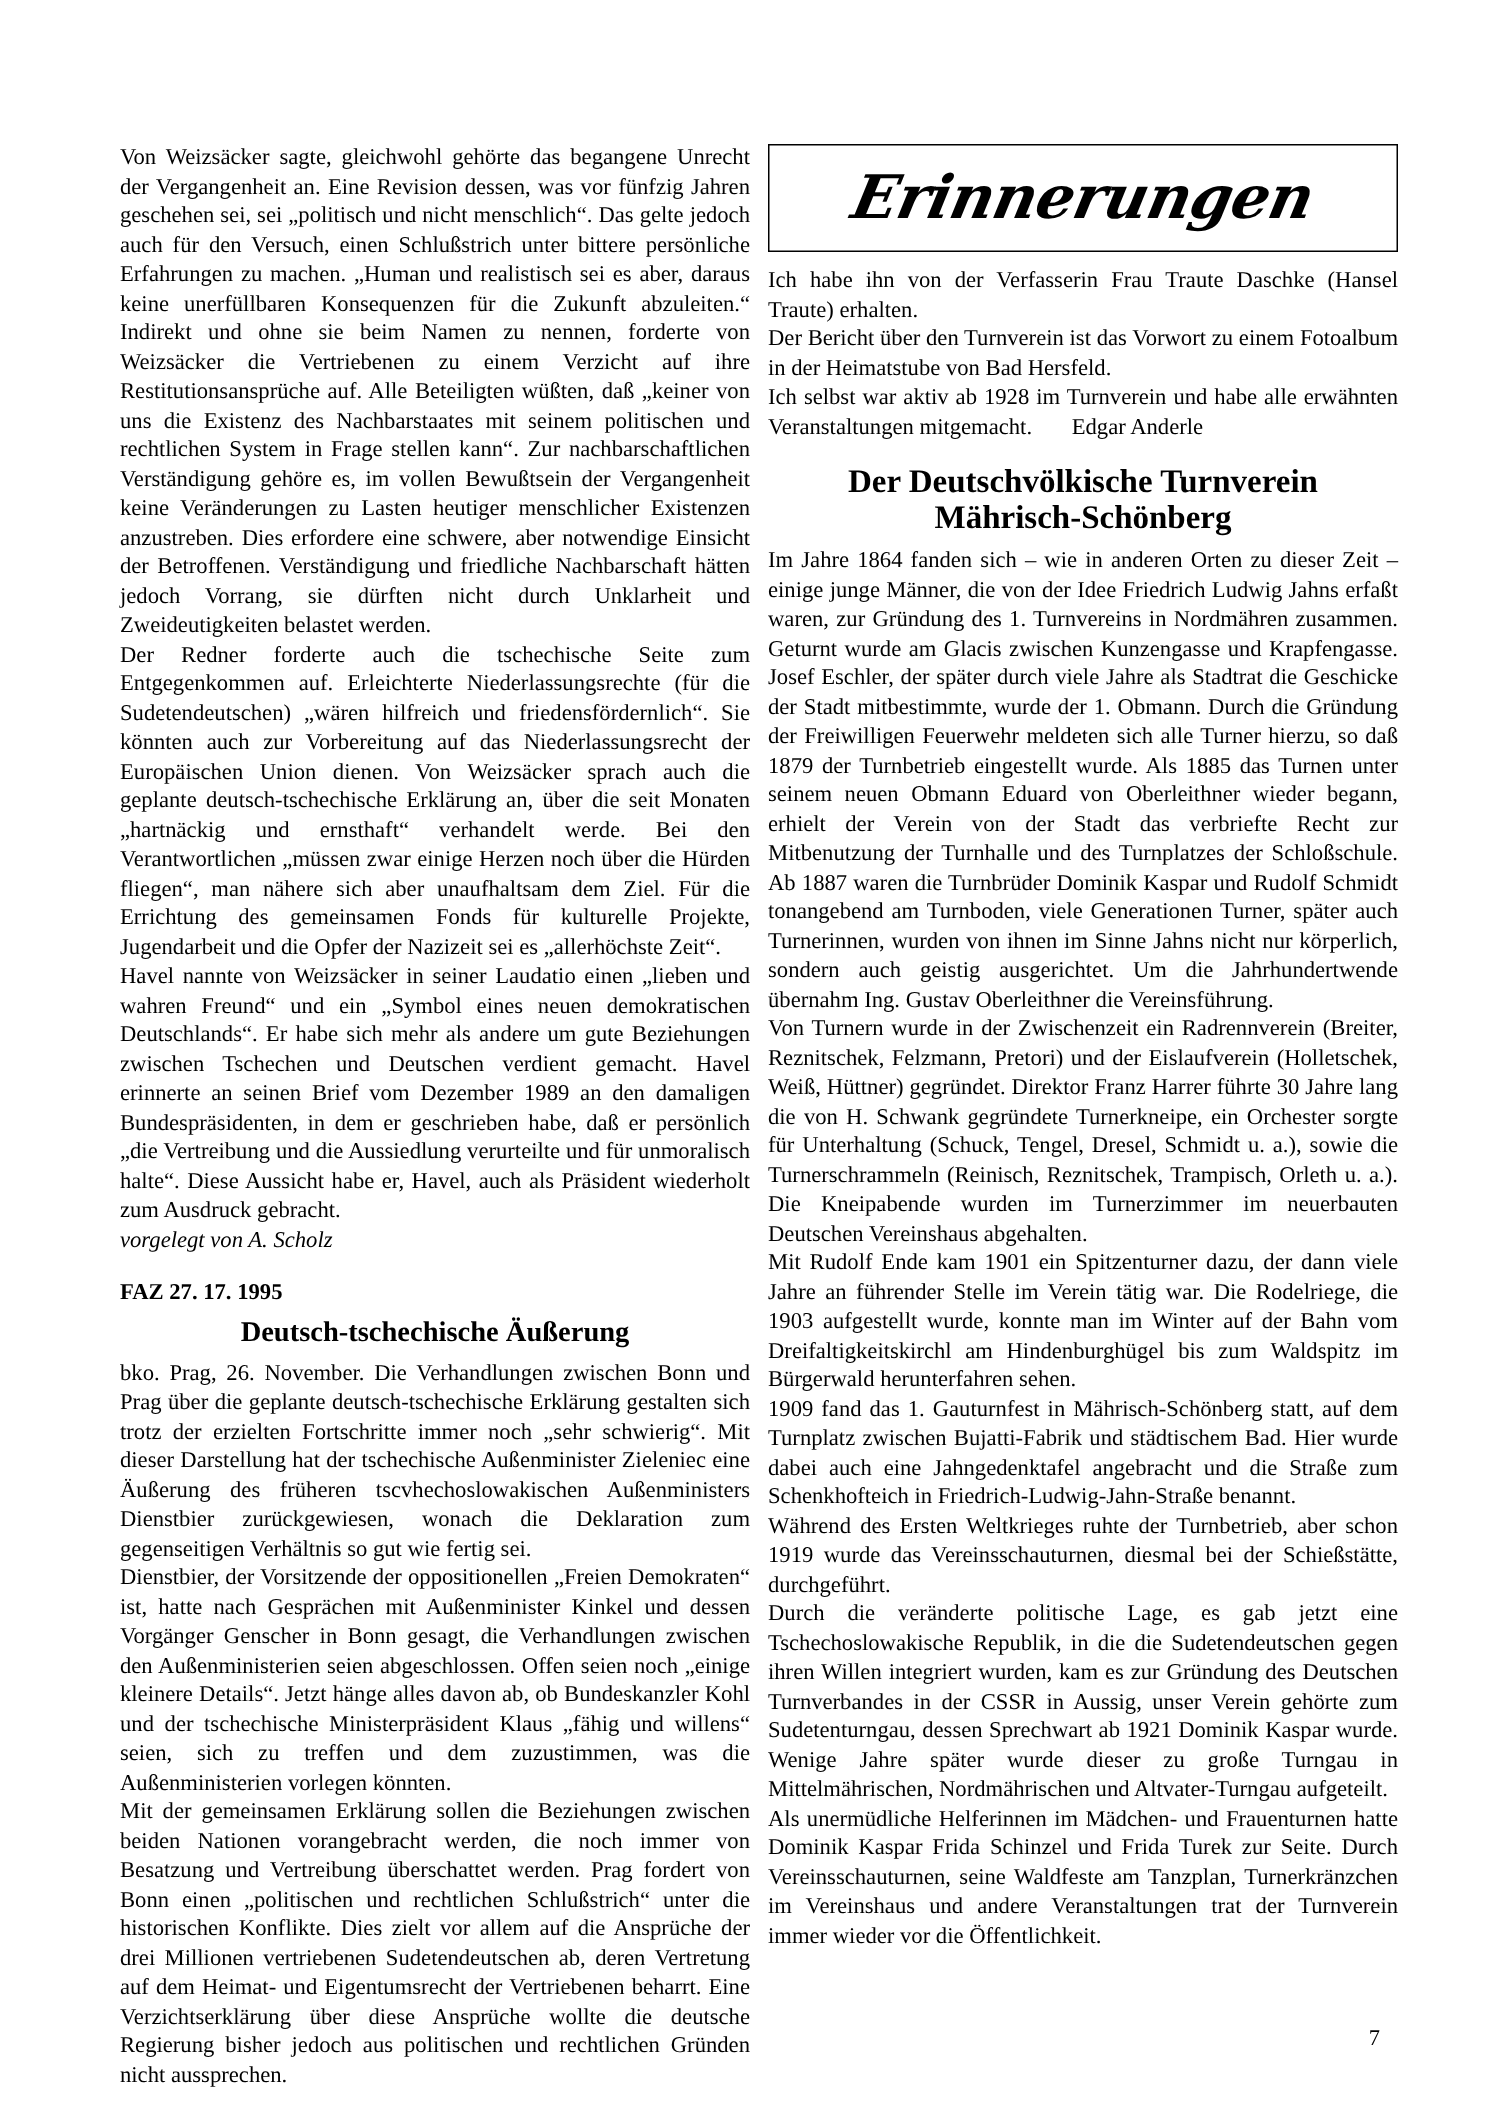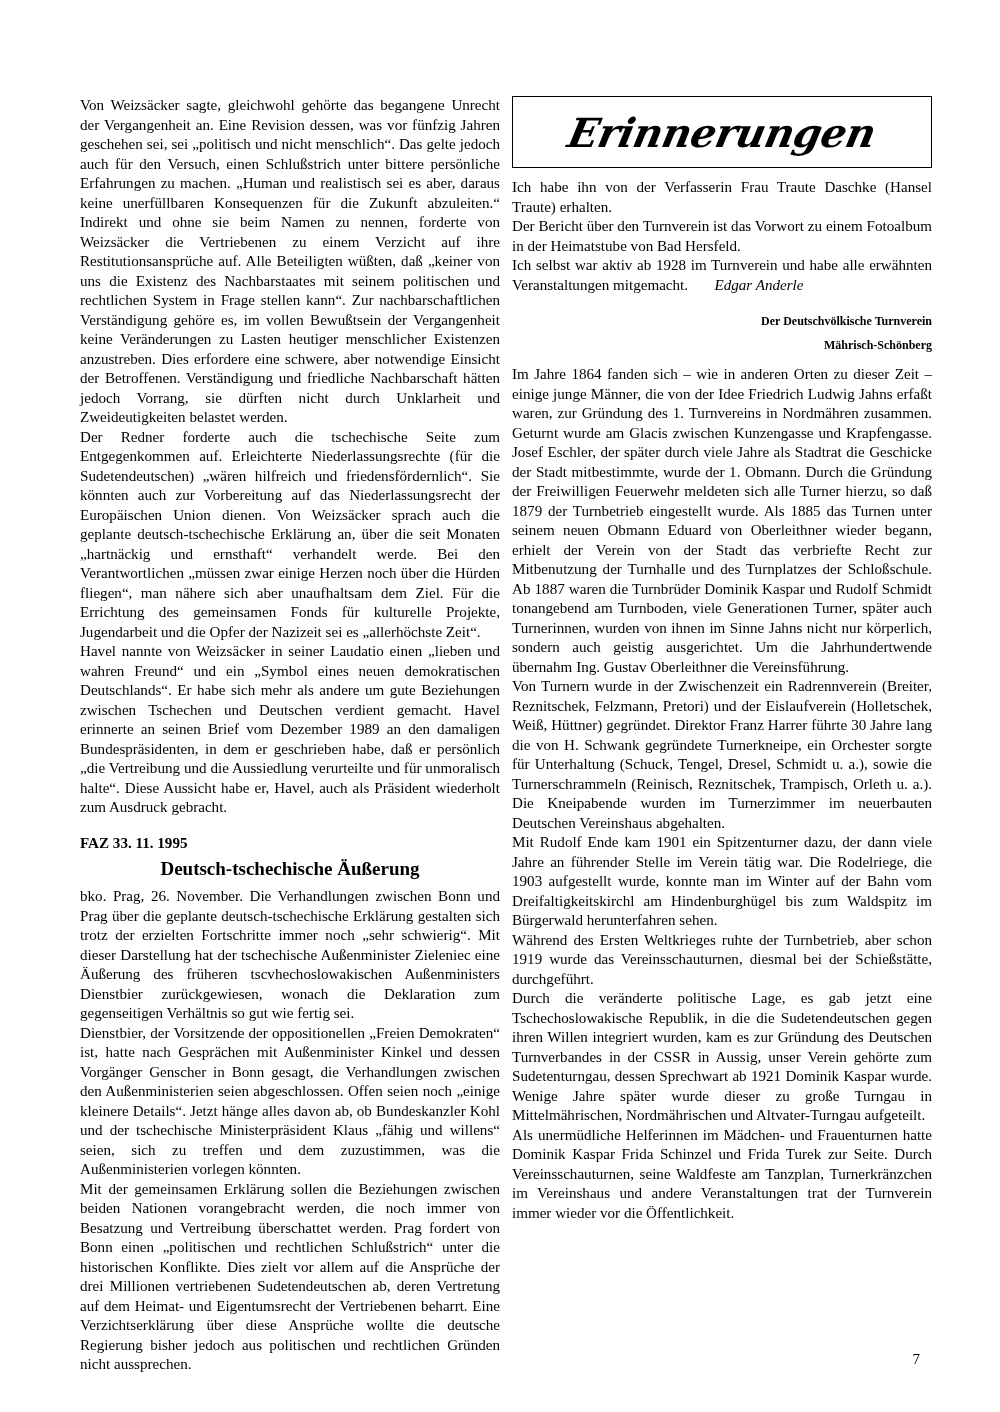--- a/index.html
+++ b/index.html
@@ -38,40 +38,40 @@
     hyphens: manual;
   }
   p.body + p.body { margin-top: 0; }
 
   .sig {
     display: block;
     text-align: right;
     font-style: italic;
     margin-top: 0;
   }
-  .inline-sig { font-style: italic; }
+  .inline-sig { }
 
   .src-head {
     font-weight: bold;
     font-size: 15.1px;
     line-height: 19.5px;
     margin: 16px 0 4px 0;
   }
   h2.article-title {
     font-weight: bold;
     font-size: 19px;
     line-height: 24px;
     text-align: center;
     margin: 4px 0 6px 0;
   }
   h2.article-title-2 {
     font-weight: bold;
-    font-size: 12px;
+    font-size: 22px;
     line-height: 24px;
-    text-align: right;
+    text-align: center;
     margin: 14px 0 8px 0;
   }
 
   
   .masthead {
     border: 1.5px solid #000;
     height: 70px;
     position: relative;
     margin-bottom: 10px;
   }
@@ -97,22 +97,23 @@
 </style>
 </head>
 <body>
 
 <div class="page">
 
   <div class="col col-left">
     <p class="body">Von Weizsäcker sagte, gleichwohl gehörte das begangene Unrecht der Vergangenheit an. Eine Revision dessen, was vor fünfzig Jahren geschehen sei, sei „politisch und nicht menschlich“. Das gelte jedoch auch für den Versuch, einen Schlußstrich unter bittere persönliche Erfahrungen zu machen. „Human und realistisch sei es aber, daraus keine unerfüllbaren Konsequenzen für die Zukunft abzuleiten.“ Indirekt und ohne sie beim Namen zu nennen, forderte von Weizsäcker die Vertriebenen zu einem Verzicht auf ihre Restitutionsansprüche auf. Alle Beteiligten wüßten, daß „keiner von uns die Existenz des Nachbarstaates mit seinem politischen und rechtlichen System in Frage stellen kann“. Zur nachbarschaftlichen Verständigung gehöre es, im vollen Bewußtsein der Vergangenheit keine Veränderungen zu Lasten heutiger menschlicher Existenzen anzustreben. Dies erfordere eine schwere, aber notwendige Einsicht der Betroffenen. Verständigung und friedliche Nachbarschaft hätten jedoch Vorrang, sie dürften nicht durch Unklarheit und Zweideutigkeiten belastet werden.</p>
     <p class="body">Der Redner forderte auch die tschechische Seite zum Entgegenkommen auf. Erleichterte Niederlassungsrechte (für die Sudetendeutschen) „wären hilfreich und friedensfördernlich“. Sie könnten auch zur Vorbereitung auf das Niederlassungsrecht der Europäischen Union dienen. Von Weizsäcker sprach auch die geplante deutsch-tschechische Erklärung an, über die seit Monaten „hartnäckig und ernsthaft“ verhandelt werde. Bei den Verantwortlichen „müssen zwar einige Herzen noch über die Hürden fliegen“, man nähere sich aber unaufhaltsam dem Ziel. Für die Errichtung des gemeinsamen Fonds für kulturelle Projekte, Jugendarbeit und die Opfer der Nazizeit sei es „allerhöchste Zeit“.</p>
     <p class="body">Havel nannte von Weizsäcker in seiner Laudatio einen „lieben und wahren Freund“ und ein „Symbol eines neuen demokratischen Deutschlands“. Er habe sich mehr als andere um gute Beziehungen zwischen Tschechen und Deutschen verdient gemacht. Havel erinnerte an seinen Brief vom Dezember 1989 an den damaligen Bundespräsidenten, in dem er geschrieben habe, daß er persönlich „die Vertreibung und die Aussiedlung verurteilte und für unmoralisch halte“. Diese Aussicht habe er, Havel, auch als Präsident wiederholt zum Ausdruck gebracht.</p>
+    <p class="body sig">vorgelegt von A. Scholz</p>
 
-    <div class="src-head">FAZ 33. 11. 1995</div>
+    <div class="src-head">FAZ 27. 17. 1995</div>
     <h2 class="article-title">Deutsch-tschechische Äußerung</h2>
 
     <p class="body">bko. Prag, 26. November. Die Verhandlungen zwischen Bonn und Prag über die geplante deutsch-tschechische Erklärung gestalten sich trotz der erzielten Fortschritte immer noch „sehr schwierig“. Mit dieser Darstellung hat der tschechische Außenminister Zieleniec eine Äußerung des früheren tscvhechoslowakischen Außenministers Dienstbier zurückgewiesen, wonach die Deklaration zum gegenseitigen Verhältnis so gut wie fertig sei.</p>
     <p class="body">Dienstbier, der Vorsitzende der oppositionellen „Freien Demokraten“ ist, hatte nach Gesprächen mit Außenminister Kinkel und dessen Vorgänger Genscher in Bonn gesagt, die Verhandlungen zwischen den Außenministerien seien abgeschlossen. Offen seien noch „einige kleinere Details“. Jetzt hänge alles davon ab, ob Bundeskanzler Kohl und der tschechische Ministerpräsident Klaus „fähig und willens“ seien, sich zu treffen und dem zuzustimmen, was die Außenministerien vorlegen könnten.</p>
     <p class="body">Mit der gemeinsamen Erklärung sollen die Beziehungen zwischen beiden Nationen vorangebracht werden, die noch immer von Besatzung und Vertreibung überschattet werden. Prag fordert von Bonn einen „politischen und rechtlichen Schlußstrich“ unter die historischen Konflikte. Dies zielt vor allem auf die Ansprüche der drei Millionen vertriebenen Sudetendeutschen ab, deren Vertretung auf dem Heimat- und Eigentumsrecht der Vertriebenen beharrt. Eine Verzichtserklärung über diese Ansprüche wollte die deutsche Regierung bisher jedoch aus politischen und rechtlichen Gründen nicht aussprechen.</p>
   </div>
 
   <div class="col col-right">
 
     <div class="masthead">
@@ -124,19 +125,20 @@
     <p class="body"><span>Ich selbst war aktiv ab 1928 im Turnverein und habe alle erwähnten Veranstaltungen mitgemacht.</span>&nbsp;&nbsp;&nbsp;&nbsp;&nbsp;&nbsp;&nbsp;<span class="inline-sig">Edgar Anderle</span></p>
 
     <h2 class="article-title-2">
       <span>Der Deutschvölkische Turnverein</span><br>
       <span>Mährisch-Schönberg</span>
     </h2>
 
     <p class="body">Im Jahre 1864 fanden sich – wie in anderen Orten zu dieser Zeit – einige junge Männer, die von der Idee Friedrich Ludwig Jahns erfaßt waren, zur Gründung des 1. Turnvereins in Nordmähren zusammen. Geturnt wurde am Glacis zwischen Kunzengasse und Krapfengasse. Josef Eschler, der später durch viele Jahre als Stadtrat die Geschicke der Stadt mitbestimmte, wurde der 1. Obmann. Durch die Gründung der Freiwilligen Feuerwehr meldeten sich alle Turner hierzu, so daß 1879 der Turnbetrieb eingestellt wurde. Als 1885 das Turnen unter seinem neuen Obmann Eduard von Oberleithner wieder begann, erhielt der Verein von der Stadt das verbriefte Recht zur Mitbenutzung der Turnhalle und des Turnplatzes der Schloßschule. Ab 1887 waren die Turnbrüder Dominik Kaspar und Rudolf Schmidt tonangebend am Turnboden, viele Generationen Turner, später auch Turnerinnen, wurden von ihnen im Sinne Jahns nicht nur körperlich, sondern auch geistig ausgerichtet. Um die Jahrhundertwende übernahm Ing. Gustav Oberleithner die Vereinsführung.</p>
     <p class="body">Von Turnern wurde in der Zwischenzeit ein Radrennverein (Breiter, Reznitschek, Felzmann, Pretori) und der Eislaufverein (Holletschek, Weiß, Hüttner) gegründet. Direktor Franz Harrer führte 30 Jahre lang die von H. Schwank gegründete Turnerkneipe, ein Orchester sorgte für Unterhaltung (Schuck, Tengel, Dresel, Schmidt u. a.), sowie die Turnerschrammeln (Reinisch, Reznitschek, Trampisch, Orleth u. a.). Die Kneipabende wurden im Turnerzimmer im neuerbauten Deutschen Vereinshaus abgehalten.</p>
     <p class="body">Mit Rudolf Ende kam 1901 ein Spitzenturner dazu, der dann viele Jahre an führender Stelle im Verein tätig war. Die Rodelriege, die 1903 aufgestellt wurde, konnte man im Winter auf der Bahn vom Dreifaltigkeitskirchl am Hindenburghügel bis zum Waldspitz im Bürgerwald herunterfahren sehen.</p>
+    <p class="body">1909 fand das 1. Gauturnfest in Mährisch-Schönberg statt, auf dem Turnplatz zwischen Bujatti-Fabrik und städtischem Bad. Hier wurde dabei auch eine Jahngedenktafel angebracht und die Straße zum Schenkhofteich in Friedrich-Ludwig-Jahn-Straße benannt.</p>
     <p class="body">Während des Ersten Weltkrieges ruhte der Turnbetrieb, aber schon 1919 wurde das Vereinsschauturnen, diesmal bei der Schießstätte, durchgeführt.</p>
     <p class="body">Durch die veränderte politische Lage, es gab jetzt eine Tschechoslowakische Republik, in die die Sudetendeutschen gegen ihren Willen integriert wurden, kam es zur Gründung des Deutschen Turnverbandes in der CSSR in Aussig, unser Verein gehörte zum Sudetenturngau, dessen Sprechwart ab 1921 Dominik Kaspar wurde. Wenige Jahre später wurde dieser zu große Turngau in Mittelmährischen, Nordmährischen und Altvater-Turngau aufgeteilt.</p>
     <p class="body">Als unermüdliche Helferinnen im Mädchen- und Frauenturnen hatte Dominik Kaspar Frida Schinzel und Frida Turek zur Seite. Durch Vereinsschauturnen, seine Waldfeste am Tanzplan, Turnerkränzchen im Vereinshaus und andere Veranstaltungen trat der Turnverein immer wieder vor die Öffentlichkeit.</p>
   </div>
 
   <div class="page-number">7</div>
 </div>
 
 </body></html>

